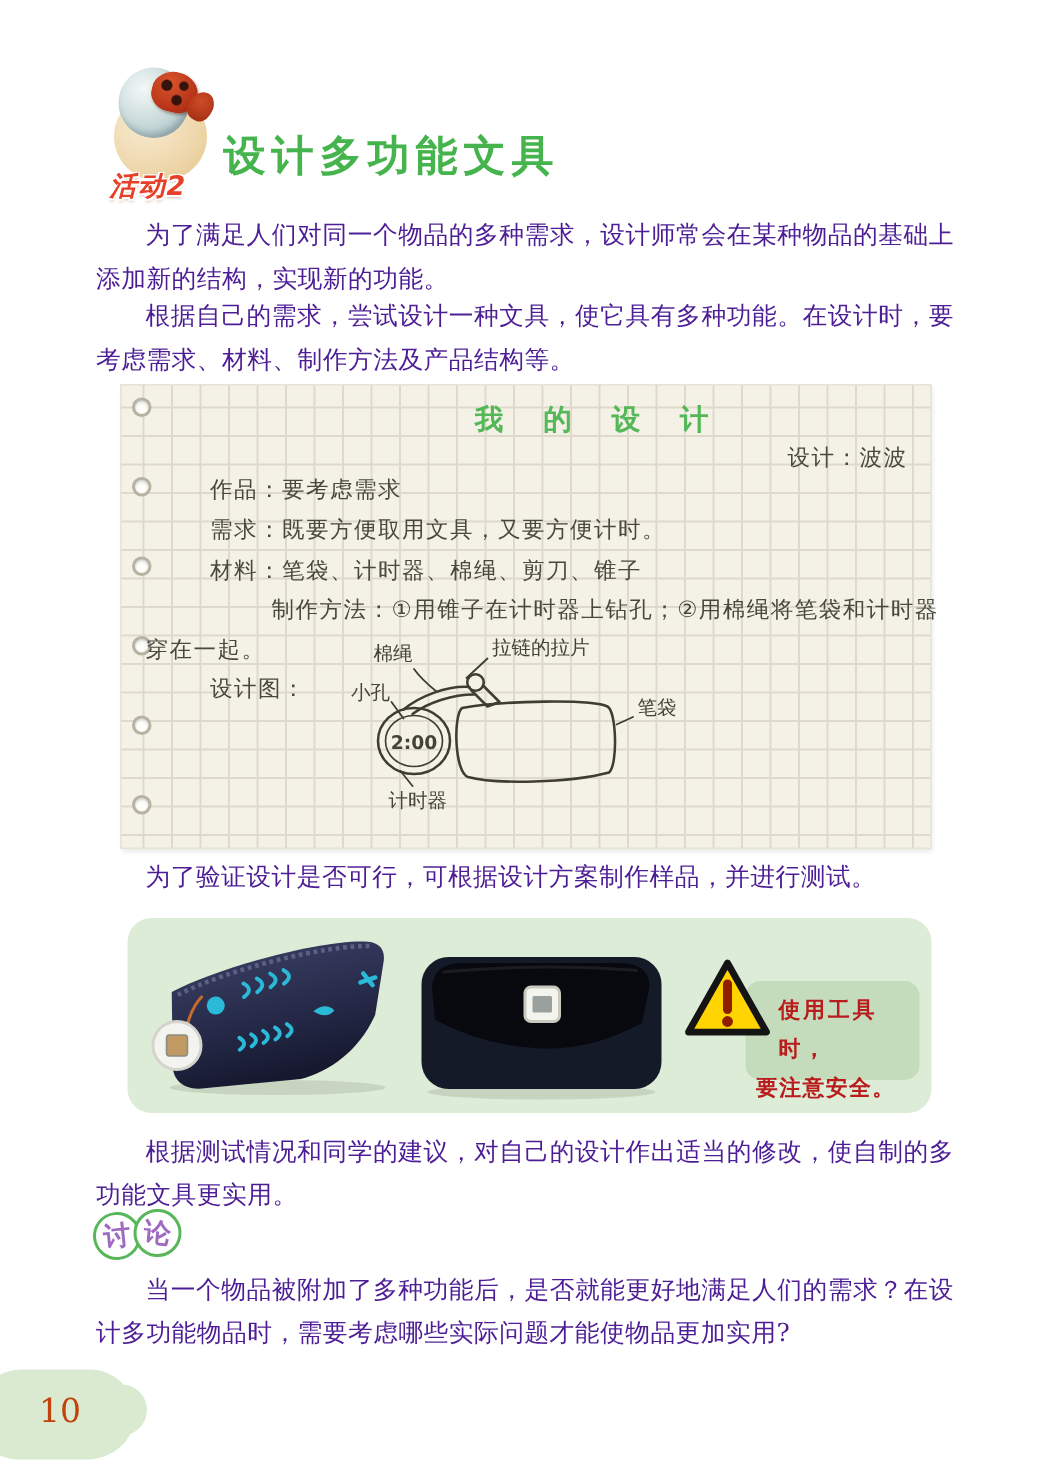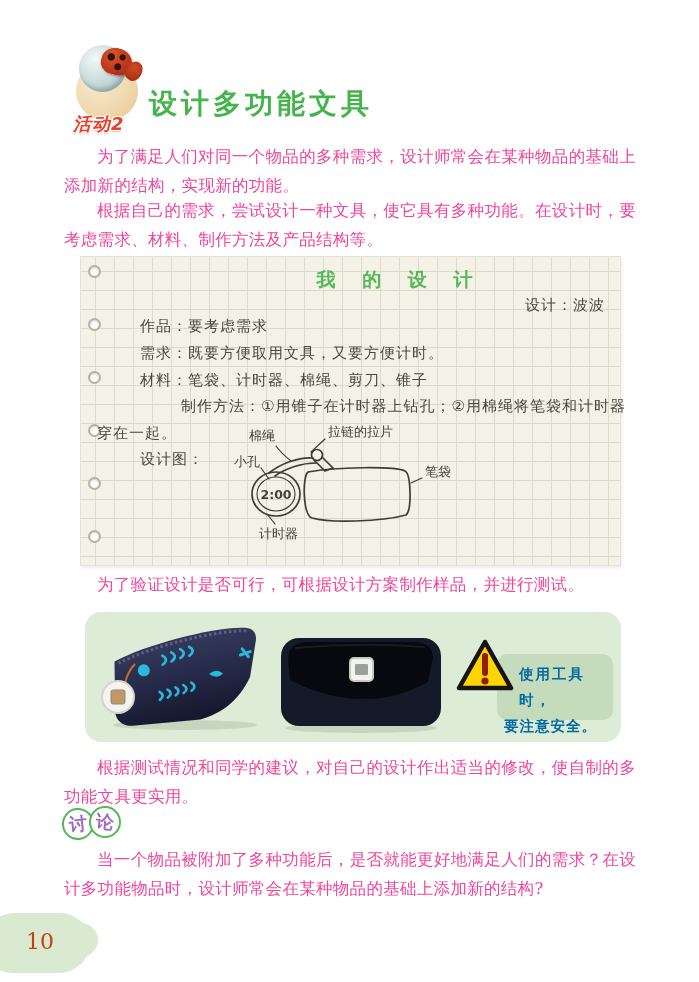--- a/index.html
+++ b/index.html
@@ -4,21 +4,21 @@
 <style>
   * { margin:0; padding:0; box-sizing:border-box; }
   html,body { background:#ffffff; }
   .page {
     position:relative; width:699px; height:982px; background:#ffffff;
     font-family:"DejaVu Serif", serif; color:#2e2e2e; overflow:hidden;
   }
   .para {
     position:absolute; left:64px; width:572px;
     font-size:16.5px; line-height:29px; letter-spacing:0.3px;
-    text-align:justify; text-indent:2em; color:#ec4899;
+    text-align:justify; text-indent:2em; color:#4c1d95;
   }
   
   .activity-icon { position:absolute; left:74px; top:45px; width:70px; height:76px; }
   .icon-egg { position:absolute; bottom:0; left:2px; width:62px; height:60px; border-radius:50%;
     background:radial-gradient(circle at 35% 30%, #f9ecd4, #ecd3a4 70%, #e2c28c); }
   .icon-ball { position:absolute; top:0; left:5px; width:47px; height:47px; border-radius:50%;
     background:radial-gradient(circle at 35% 30%, #f2f8f6, #c2d6d6 60%, #9fb9bc);
     box-shadow:inset -2px -3px 4px rgba(90,110,115,.4); }
   .icon-ladybug { position:absolute; top:3px; left:27px; width:31px; height:27px;
     border-radius:55% 55% 48% 48%; transform:rotate(14deg);
@@ -69,21 +69,21 @@
   .sketch svg { display:block; }
   .sketch text { font-family:"DejaVu Sans", sans-serif; fill:#44433a; }
   
   .sample-panel { position:absolute; left:85px; top:612px; width:536px; height:130px;
     background:#ddecd6; border-radius:16px; }
   .photo1 { position:absolute; left:12px; top:7px; }
   .photo2 { position:absolute; left:190px; top:10px; }
   .safety-bubble { position:absolute; left:412px; top:42px; width:116px; height:66px;
     background:#c4dbbc; border-radius:10px; z-index:1;
     font-family:"DejaVu Sans", sans-serif; font-weight:bold; font-size:14.5px;
-    color:#0369a1; line-height:26px; }
+    color:#b91c1c; line-height:26px; }
   .safety-line1 { margin:7px 0 0 22px; letter-spacing:2px; }
   .safety-line2 { margin-left:7px; letter-spacing:1px; }
   .warning-wrap { position:absolute; left:370px; top:24px; z-index:2; }
   
   .discussion-badge { position:absolute; left:62px; top:806px; width:72px; height:36px; }
   .disc-circle { position:absolute; width:32px; height:32px; border-radius:50%;
     border:2px solid #57b75a; background:#ffffff;
     font-family:"DejaVu Sans", sans-serif; font-weight:bold; font-size:18px; color:#9e6bc0;
     display:flex; align-items:center; justify-content:center; }
   .disc-c1 { left:0; top:2px; transform:rotate(-6deg); }
@@ -211,19 +211,19 @@
     </div>
   </div>
 
   <p class="para" style="top:753px;">根据测试情况和同学的建议，对自己的设计作出适当的修改，使自制的多功能文具更实用。</p>
 
   <div class="discussion-badge">
     <div class="disc-circle disc-c1">讨</div>
     <div class="disc-circle disc-c2">论</div>
   </div>
 
-  <p class="para" style="top:845px;">当一个物品被附加了多种功能后，是否就能更好地满足人们的需求？在设计多功能物品时，设计师常会在某种物品的基础上添加新的结构?</p>
+  <p class="para" style="top:845px;">当一个物品被附加了多种功能后，是否就能更好地满足人们的需求？在设计多功能物品时，需要考虑哪些实际问题才能使物品更加实用?</p>
 
   <div class="page-number-blob">
     <span class="page-number">10</span>
   </div>
 
 </div>
 
 </body></html>

